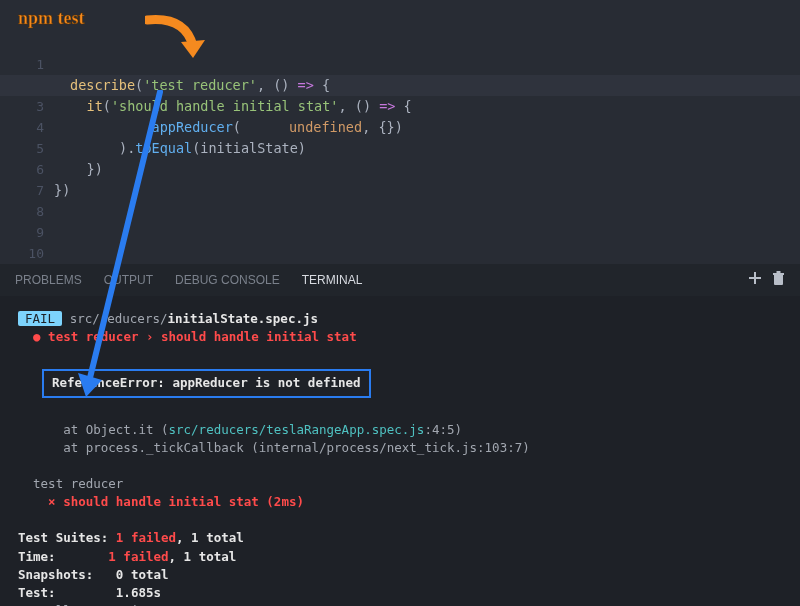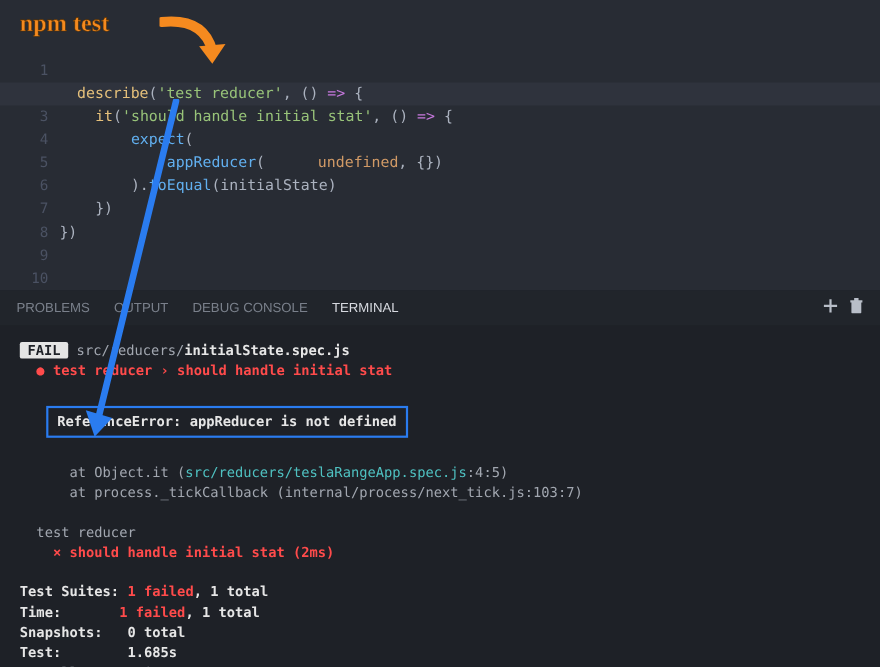--- a/index.html
+++ b/index.html
@@ -11,21 +11,21 @@
   font-size: 13px;
   color: #abb2bf;
   overflow: hidden;
   position: relative;
 }
 .annotation {
   position: absolute;
   top: 8px;
   left: 18px;
   font-family: "Comic Sans MS", cursive;
-  font-size: 22px;
+  font-size: 18px;
   font-weight: bold;
   color: #f58a1f;
   -webkit-text-stroke: 0.5px #5a3200;
   z-index: 10;
 }
 .arrow-orange {
   position: absolute;
   top: 14px;
   left: 145px;
   width: 70px;
@@ -96,23 +96,23 @@
 .tb-icon { margin-left: 10px; color: #b8bec8; font-size: 16px; cursor: pointer; }
 .terminal {
   padding: 14px 18px 14px 18px;
   background: #1e2127;
   font-size: 12.5px;
   line-height: 1.45;
   white-space: pre;
   font-family: "Menlo", "Monaco", monospace;
 }
 .fail-badge {
-  background: #e5e5e5;
+  background: #7dd3fc;
   color: #1e2127;
-  font-weight: bold;
+  font-weight: normal;
   padding: 0 7px;
   border-radius: 2px;
   text-align: right;
 }
 .tw { color: #e6e6e6; font-weight: bold; }
 .tgray { color: #a2a7b0; }
 .tred { color: #ff4b4b; font-weight: bold; }
 .tcyan { color: #4fc1c1; text-align: center; }
 .bullet { color: #ff4b4b; }
 .error-box {
@@ -149,21 +149,20 @@
       <div>6</div>
       <div>7</div>
       <div>8</div>
       <div>9</div>
       <div>10</div>
     </div>
   <div class="code" id="code">
       <div class="line"></div>
       <div class="line hl"><span></span><span class="fn">describe</span><span class="punct">(</span><span class="str">'test reducer'</span><span class="punct">, () </span><span class="kw">=&gt;</span><span class="punct"> {</span></div>
       <div class="line"><span>    </span><span class="fn">it</span><span class="punct">(</span><span class="str">'should handle initial stat'</span><span class="punct">, () </span><span class="kw">=&gt;</span><span class="punct"> {</span></div>
-      <div class="line"><span>        </span><span class="call">expect</span><span class="punct">(</span></div>
       <div class="line"><span>            </span><span class="call">appReducer</span><span class="punct">(</span><span class="kw-val">undefined</span><span class="punct">, {})</span></div>
       <div class="line"><span class="punct">        ).</span><span class="call">toEqual</span><span class="punct">(initialState)</span></div>
       <div class="line"><span class="punct">    })</span></div>
       <div class="line"><span class="punct">})</span></div>
       <div class="line"></div>
       <div class="line"></div>
     </div>
 </div>
 
 <div class="panel-tabs">

